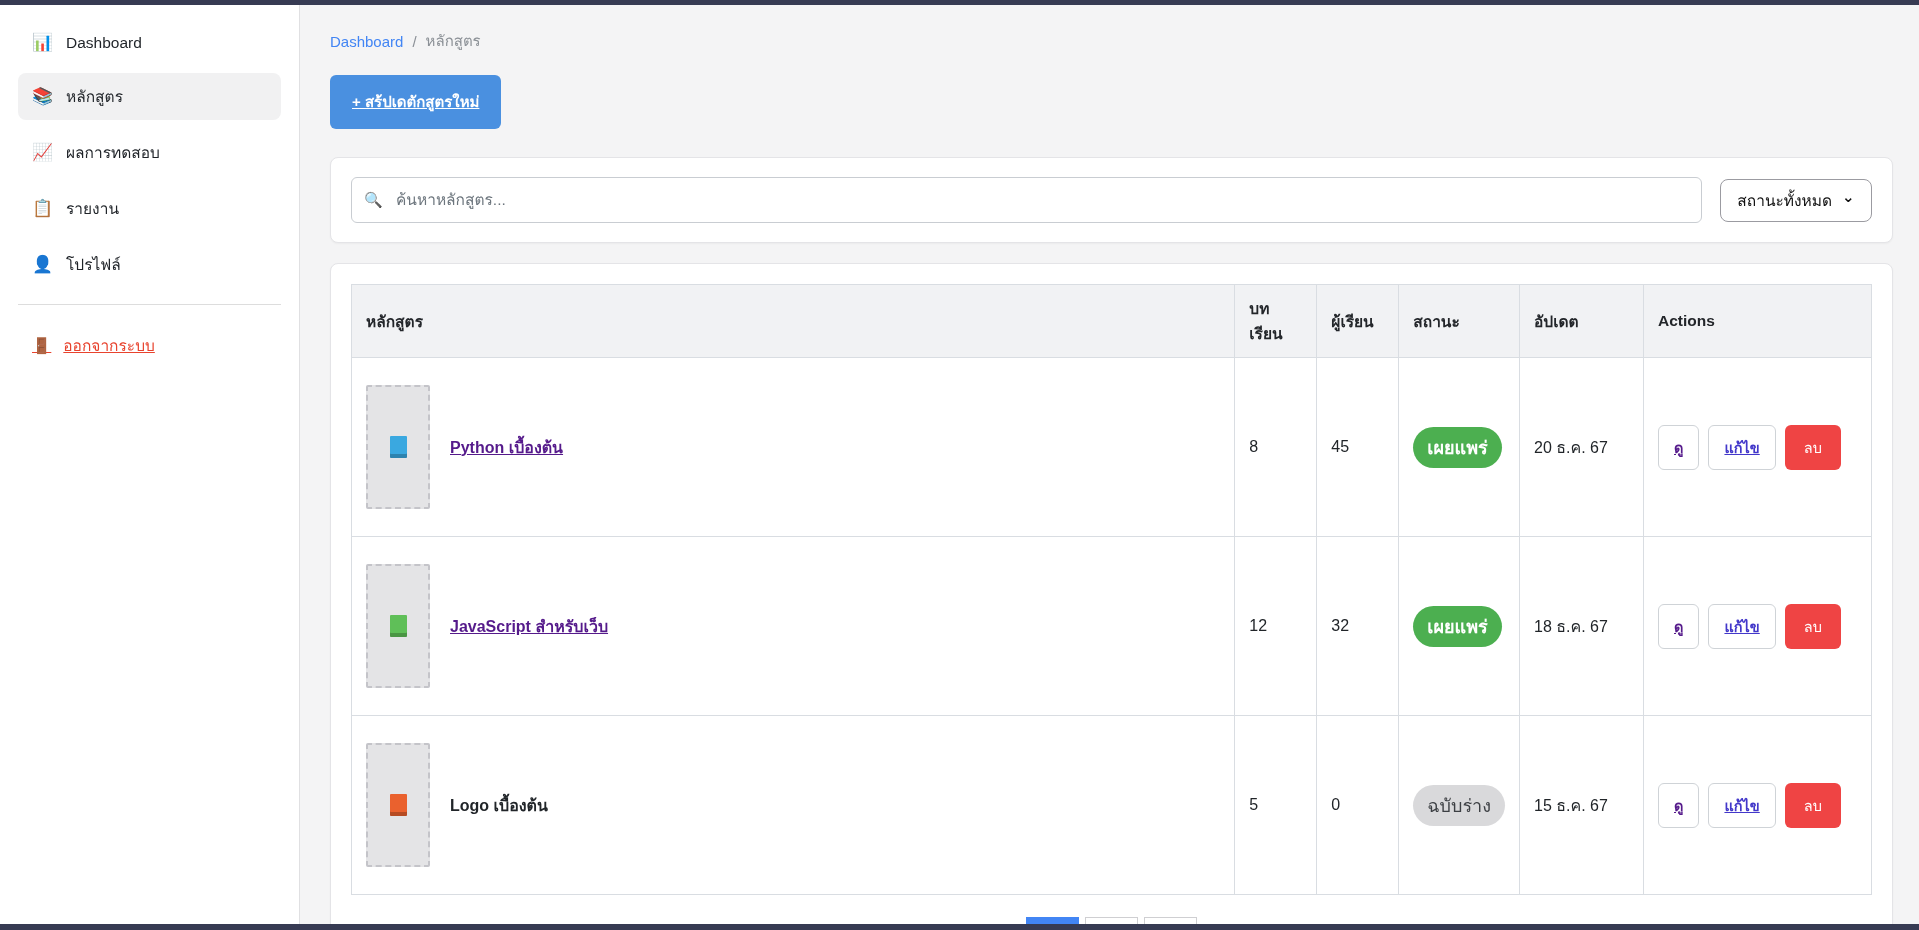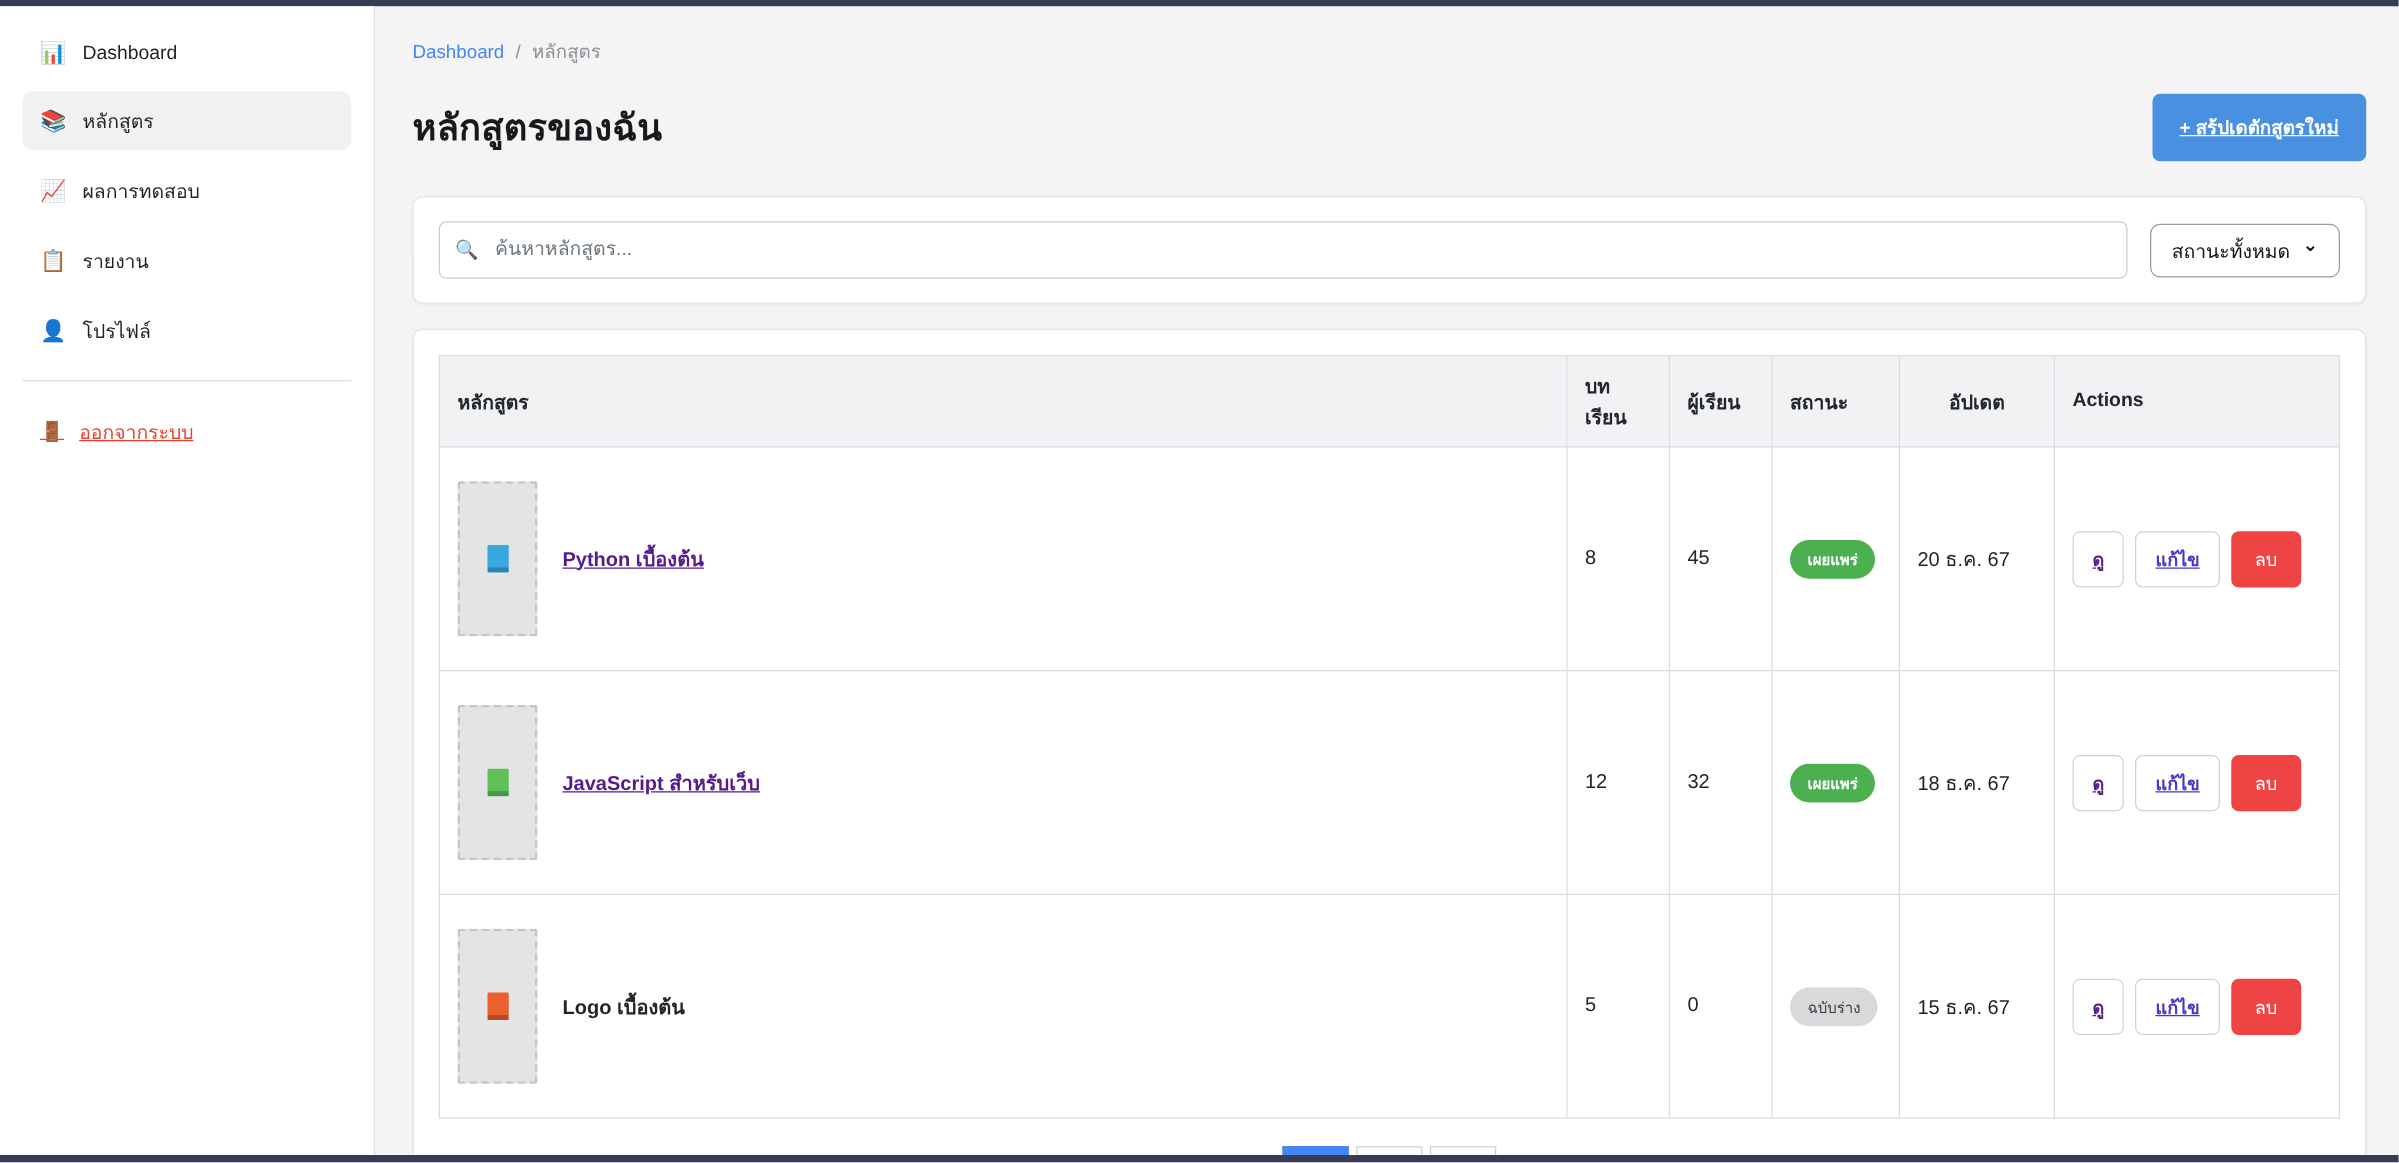--- a/index.html
+++ b/index.html
@@ -48,28 +48,28 @@
     font-size:15.5px; color:#111; cursor:pointer; padding:0 12px;}
   .select-box .chev{font-size:15px; font-weight:bold; line-height:0; margin-top:-6px;}
 
   
   .table-card{margin-top:20px; padding:20px 20px 24px;}
   table{width:100%; border-collapse:collapse;}
   th,td{border:1px solid #d9dde2; text-align:left; vertical-align:middle;}
   th{background:#f1f2f4; font-size:15.5px; font-weight:bold; color:#23262a; padding:11px 14px;}
   td{padding:27px 14px; font-size:16px; height:128px;}
   .col-lessons{width:82px;margin-top:40px;} .col-students{width:82px;} .col-status{width:102px;}
-  .col-updated{width:124px;text-align:center;} .col-actions{width:228px;}
+  .col-updated{width:124px;} .col-actions{width:228px;}
   .course-cell{display:flex; align-items:center; gap:20px;}
   .thumb{width:64px; height:124px; background:#e4e4e6; border:2px dashed #c4c4c9; border-radius:2px;
     display:flex; align-items:center; justify-content:center; flex:0 0 auto;}
   .book{width:17px; height:22px; border-radius:1px; box-shadow:inset 0 -4px rgba(0,0,0,.22);}
   .course-link{font-size:16px; font-weight:bold; color:var(--link-purple); text-decoration:underline; cursor:pointer;}
   .course-plain{font-size:16px; font-weight:bold; color:#212529;}
-  .badge{display:inline-block; padding:6px 14px; border-radius:999px; font-size:12px; font-weight:bold; white-space:nowrap;text-align:center;}
+  .badge{display:inline-block; padding:6px 14px; border-radius:999px; font-size:18px; font-weight:bold; white-space:nowrap;text-align:center;}
   .badge-published{background:var(--success-green); color:#fff;}
   .badge-draft{background:#d9d9db; color:#3c3f43; font-weight:normal;}
   .actions{display:flex; gap:9px; align-items:center;}
   .btn-view,.btn-edit{background:#fff; border:1px solid #cfd3d7; border-radius:6px; padding:10px 15px;
     font-size:14.5px; cursor:pointer; font-family:inherit;}
   .btn-view{color:var(--link-purple); text-decoration:underline; font-weight:bold;}
   .btn-edit{color:var(--edit-indigo); text-decoration:underline; font-weight:bold;}
   .btn-delete{background:var(--danger-red); color:#fff; border:none; border-radius:6px;
     padding:11px 19px; font-size:14.5px; cursor:pointer; font-family:inherit;}
 
@@ -119,21 +119,20 @@
 
     <main class="main">
 
       <nav class="breadcrumb">
         <a>Dashboard</a>
         <span>/</span>
         <span>หลักสูตร</span>
       </nav>
 
       <div class="title-row">
-        <h1 class="page-title">หลักสูตรของฉัน</h1>
         <button class="create-btn">+ สร้ปเดตักสูตรใหม่</button>
       </div>
 
       <section class="card filter-card">
         <div class="search-wrap">
           <span class="search-ico">🔍</span>
           <input class="search-input" type="text" placeholder="ค้นหาหลักสูตร..." style="">
         </div>
         <div class="select-box">
           <span>สถานะทั้งหมด</span>

